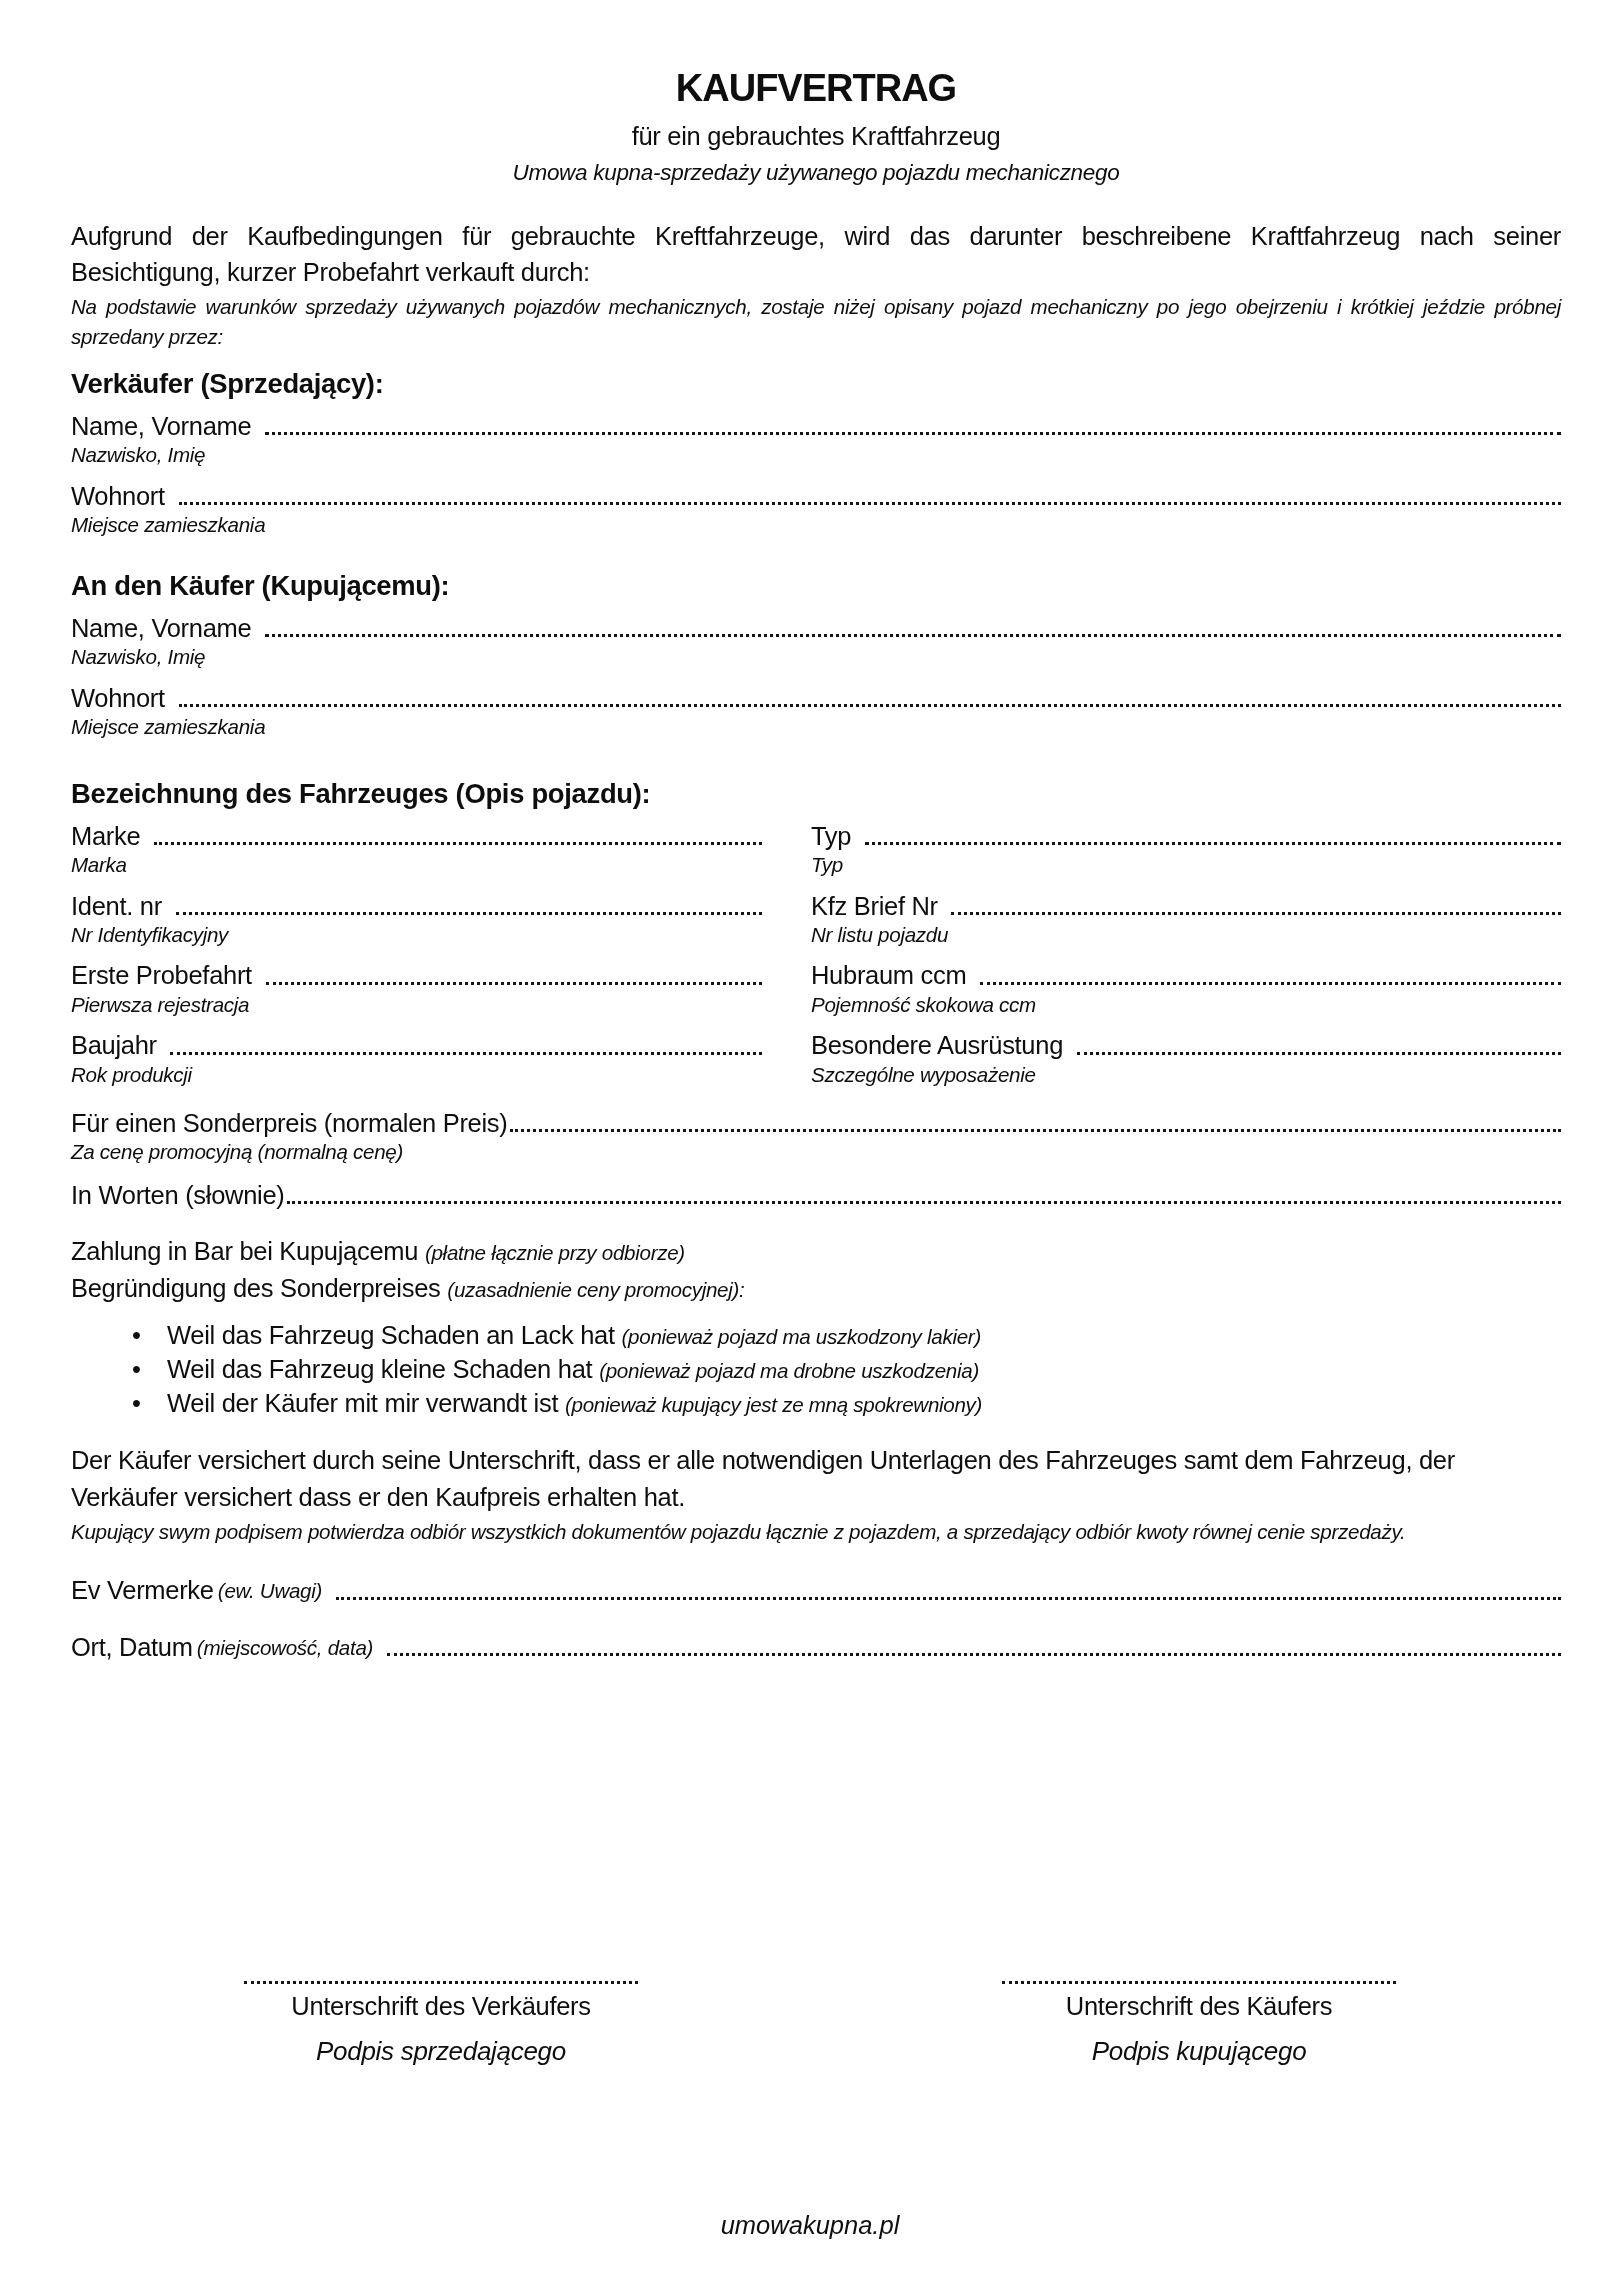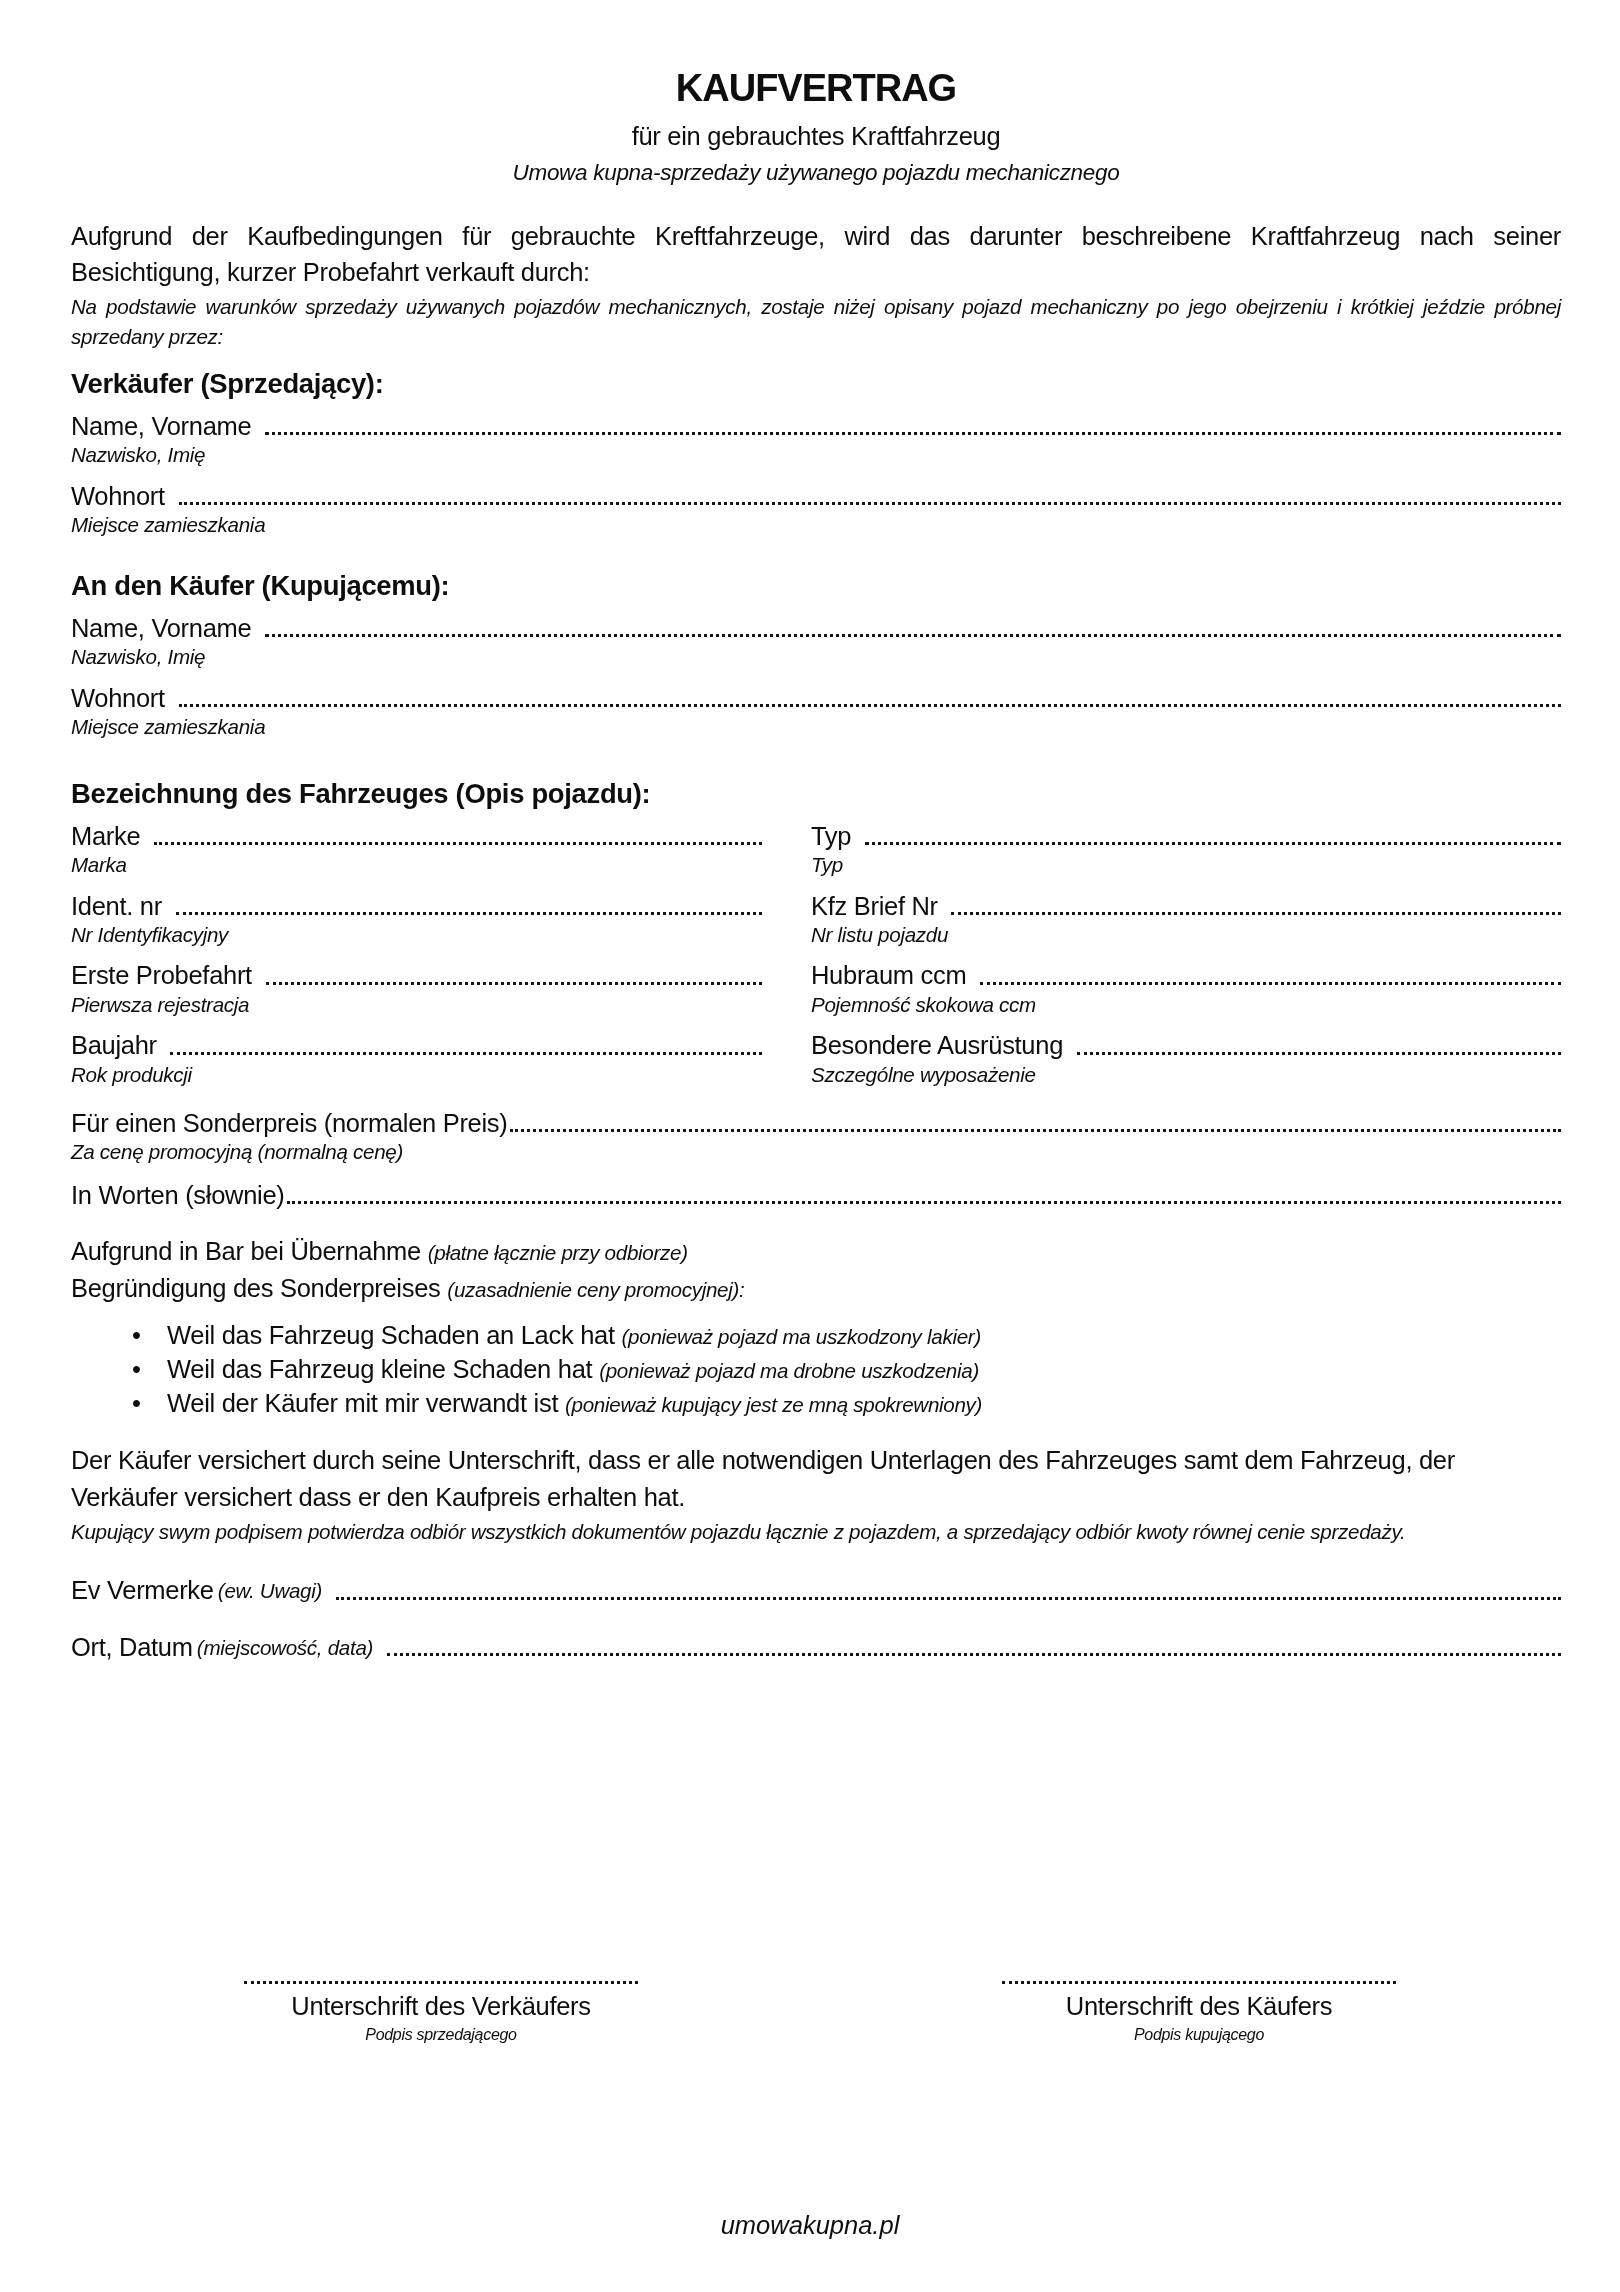--- a/index.html
+++ b/index.html
@@ -89,21 +89,21 @@
   .tail-row { margin-top: 29px; }
   .tail-row.gap { margin-top: 27.4px; }
 
   
   .signatures { position: absolute; top: 1972px; left: 0; width: 1620px; height: 108px; }
   .sig-block { position: absolute; width: 394px; text-align: center; }
   .sig-block.seller { left: 244px; }
   .sig-block.buyer { left: 1002px; }
   .sig-line { height: 11.8px; border-bottom: 3.4px dotted #151515; margin-bottom: 7.8px; }
   .sig-name { font-size: 25.5px; line-height: 1.15; }
-  .sig-sub { font-size: 16px; font-style: italic; line-height: 1.3; margin-top: 4px; }
+  .sig-sub { font-size: 26px; font-style: italic; line-height: 1.3; margin-top: 14px; }
 
   
   .page-footer {
     position: absolute;
     top: 2211px;
     left: 0;
     width: 1620px;
     text-align: center;
     font-size: 25.5px;
     letter-spacing: 0;
@@ -242,21 +242,21 @@
     <div class="field" style="margin-top:15.7px">
       <div class="field-row">
         <span class="field-label">In Worten (słownie)</span>
         <span class="dots tight"></span>
       </div>
     </div>
   </section>
 
   <section class="payment">
     <p class="pay-line">
-      <span>Aufgrund in Bar bei Übernahme</span>
+      <span>Zahlung in Bar bei Kupującemu</span>
       <span class="inline-pl">(płatne łącznie przy odbiorze)</span>
     </p>
     <p class="pay-line">
       <span>Begründigung des Sonderpreises</span>
       <span class="inline-pl">(uzasadnienie ceny promocyjnej):</span>
     </p>
     <ul class="reasons">
       <li>
         <span class="bullet-dot">•</span>
         <span>Weil das Fahrzeug Schaden an Lack hat</span>

